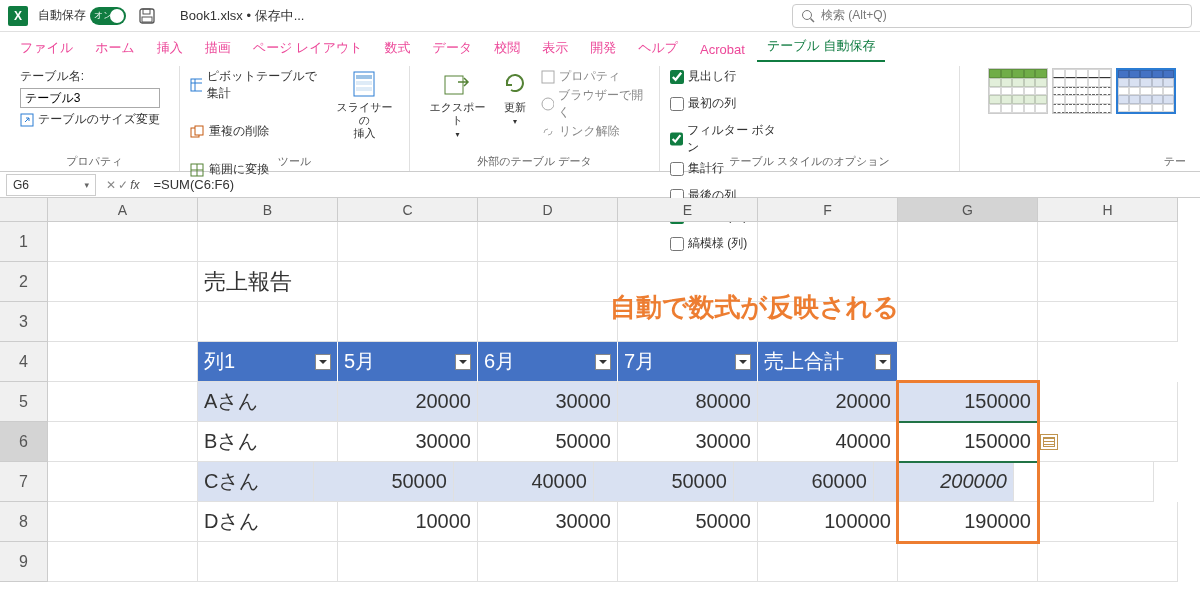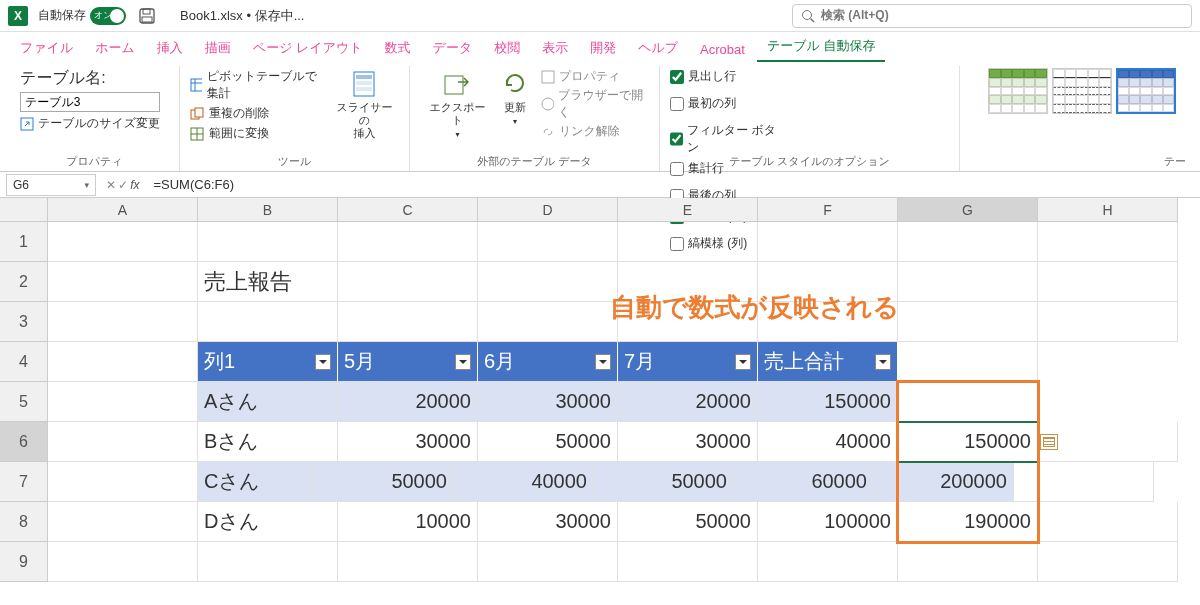--- a/index.html
+++ b/index.html
@@ -7,41 +7,41 @@
 
   
   .titlebar { height: 32px; display: flex; align-items: center; padding: 0 8px; border-bottom: 1px solid #e0e0e0; }
   .titlebar .xicon { width: 20px; height: 20px; background: #107c41; color: #fff; font-weight: bold; display:flex;align-items:center;justify-content:center;font-size:12px;border-radius:2px; }
   .titlebar .autosave-label { margin-left: 10px; font-size: 12px; }
   .toggle { width: 36px; height: 18px; background: #107c41; border-radius: 9px; margin-left: 4px; position: relative; display:flex;align-items:center; }
   .toggle .knob { width: 14px; height: 14px; background:#fff; border-radius:50%; position:absolute; right:2px; }
   .toggle .on { color:#fff; font-size:9px; position:absolute; left:4px; }
   .save-icon { width:18px;height:18px;margin-left:12px;display:flex;align-items:center;justify-content:center; }
   .filename { margin-left: 24px; font-size: 13px; }
-  .searchbox { margin-left: auto; width: 400px; height: 24px; border: 1px solid #ccc; border-radius: 4px; display:flex;align-items:center;padding:0 8px;color:#777;font-size:12px;font-weight:bold; }
+  .searchbox { margin-left: auto; width: 400px; height: 24px; border: 1px solid #ccc; border-radius: 4px; display:flex;align-items:center;padding:0 8px;color:#777;font-size:12px; }
   .searchbox svg { margin-right:6px; }
 
   
   .menubar { height: 30px; display:flex; align-items:flex-end; padding: 0 10px; gap: 2px; }
   .menubar .tab { padding: 6px 10px 5px; font-size: 13px; cursor:pointer; color:#ec4899; }
   .menubar .tab.active { color: #107c41; border-bottom: 2px solid #107c41; font-weight:500; }
 
   
   .ribbon { height: 110px; border-bottom:1px solid #ccc; display:flex; padding: 4px 10px 0; }
   .group { border-right:1px solid #e0e0e0; padding: 2px 10px; display:flex; flex-direction:column; position:relative; height:100%; }
   .group:last-child { border-right:none; }
   .group-label { position:absolute; bottom:2px; left:0; right:0; text-align:center; font-size:11px; color:#666; }
   .group-body { flex:1; display:flex; align-items:flex-start; }
 
   .prop-col { display:flex; flex-direction:column; gap:3px; font-size:12px; }
-  .prop-col .label { font-size:16px; }
+  .prop-col .label { font-size:12px; }
   .prop-col input { width:140px; height:20px; border:1px solid #aaa; padding:0 4px; font-size:12px; }
   .prop-col .resize { display:flex; align-items:center; gap:4px; }
 
-  .tool-col { display:flex; flex-direction:column; gap:3px; font-size:12px; }
+  .tool-col { display:flex; flex-direction:column; gap:21px; font-size:12px; }
   .tool-item { display:flex; align-items:center; gap:5px; }
 
   .big-btn { display:flex; flex-direction:column; align-items:center; gap:3px; font-size:11px; padding:2px 6px; text-align:center; line-height:1.2; }
   .big-btn .i { width:28px;height:28px;display:flex;align-items:center;justify-content:center; }
 
   .ext-col { display:flex; flex-direction:column; gap:2px; font-size:12px; color:#888; }
   .ext-item { display:flex; align-items:center; gap:4px; }
 
   .opt-col { display:flex; flex-direction:column; gap:4px; font-size:12px; }
   .opt-row { display:flex; gap:10px;flex-direction:column; }
@@ -499,20 +499,21 @@
           <span>売上合計</span>
           <span class="filter"></span>
         </div>
         <div class="cell" style="width: 140px;"></div>
       </div>
       <div class="cell-row">
         <div class="cell" style="width: 150px;"></div>
         <div class="cell band" style="width: 140px;">Aさん</div>
         <div class="cell num band" style="width: 140px;">20000</div>
         <div class="cell num band" style="width: 140px;">30000</div>
+        <div class="cell num band" style="width: 140px;">80000</div>
         <div class="cell num band" style="width: 140px;">20000</div>
         <div class="cell num band" style="width: 140px;">150000</div>
         <div class="cell" style="width: 140px;"></div>
       </div>
       <div class="cell-row">
         <div class="cell" style="width: 150px;"></div>
         <div class="cell" style="width: 140px;">Bさん</div>
         <div class="cell num" style="width: 140px;">30000</div>
         <div class="cell num" style="width: 140px;">50000</div>
         <div class="cell num" style="width: 140px;">30000</div>
@@ -520,21 +521,21 @@
         <div class="cell num active" style="width: 140px;">150000</div>
         <div class="cell" style="width: 140px;"></div>
       </div>
       <div class="cell-row">
         <div class="cell" style="width: 150px;"></div>
         <div class="cell band" style="width: 116px;">Cさん</div>
         <div class="cell num band" style="width: 140px;">50000</div>
         <div class="cell num band" style="width: 140px;">40000</div>
         <div class="cell num band" style="width: 140px;">50000</div>
         <div class="cell num band" style="width: 140px;">60000</div>
-        <div class="cell num band" style="width: 140px;">200000</div>
+        <div class="cell num band" style="width: 140px; font-style: italic;">200000</div>
         <div class="cell" style="width: 140px;"></div>
       </div>
       <div class="cell-row">
         <div class="cell" style="width: 150px;"></div>
         <div class="cell" style="width: 140px;">Dさん</div>
         <div class="cell num" style="width: 140px;">10000</div>
         <div class="cell num" style="width: 140px;">30000</div>
         <div class="cell num" style="width: 140px;">50000</div>
         <div class="cell num" style="width: 140px;">100000</div>
         <div class="cell num" style="width: 140px;">190000</div>

